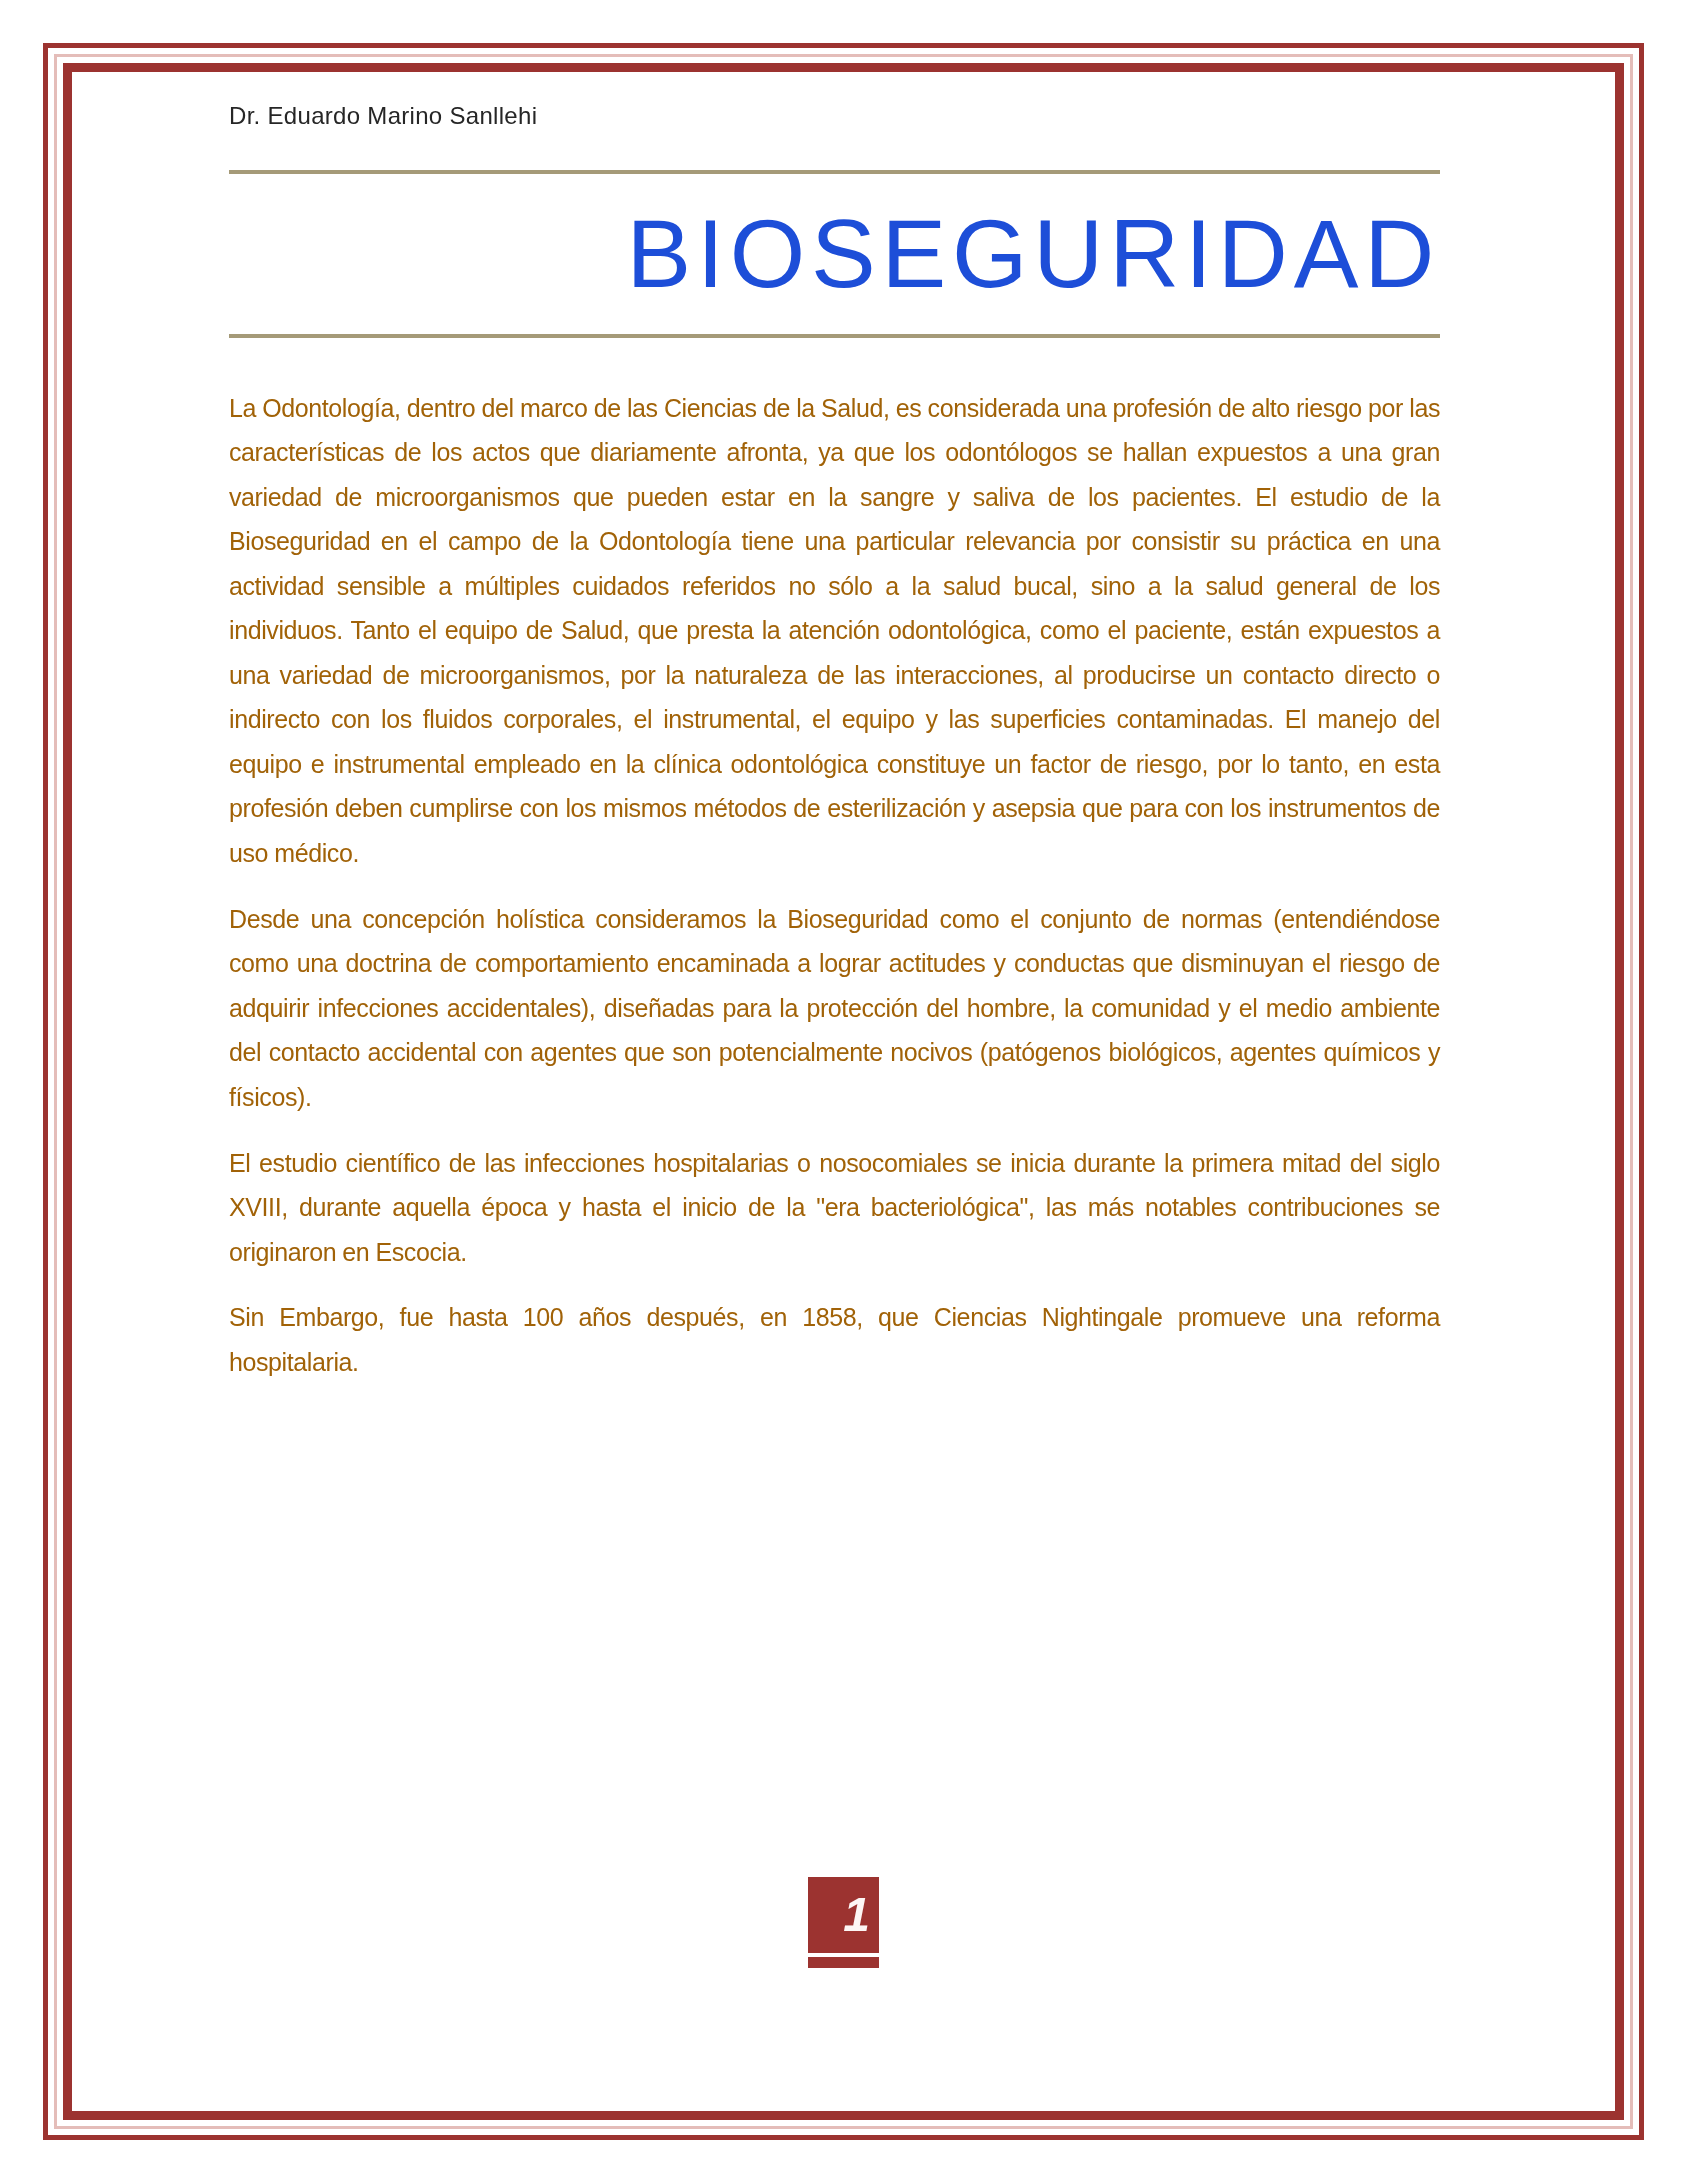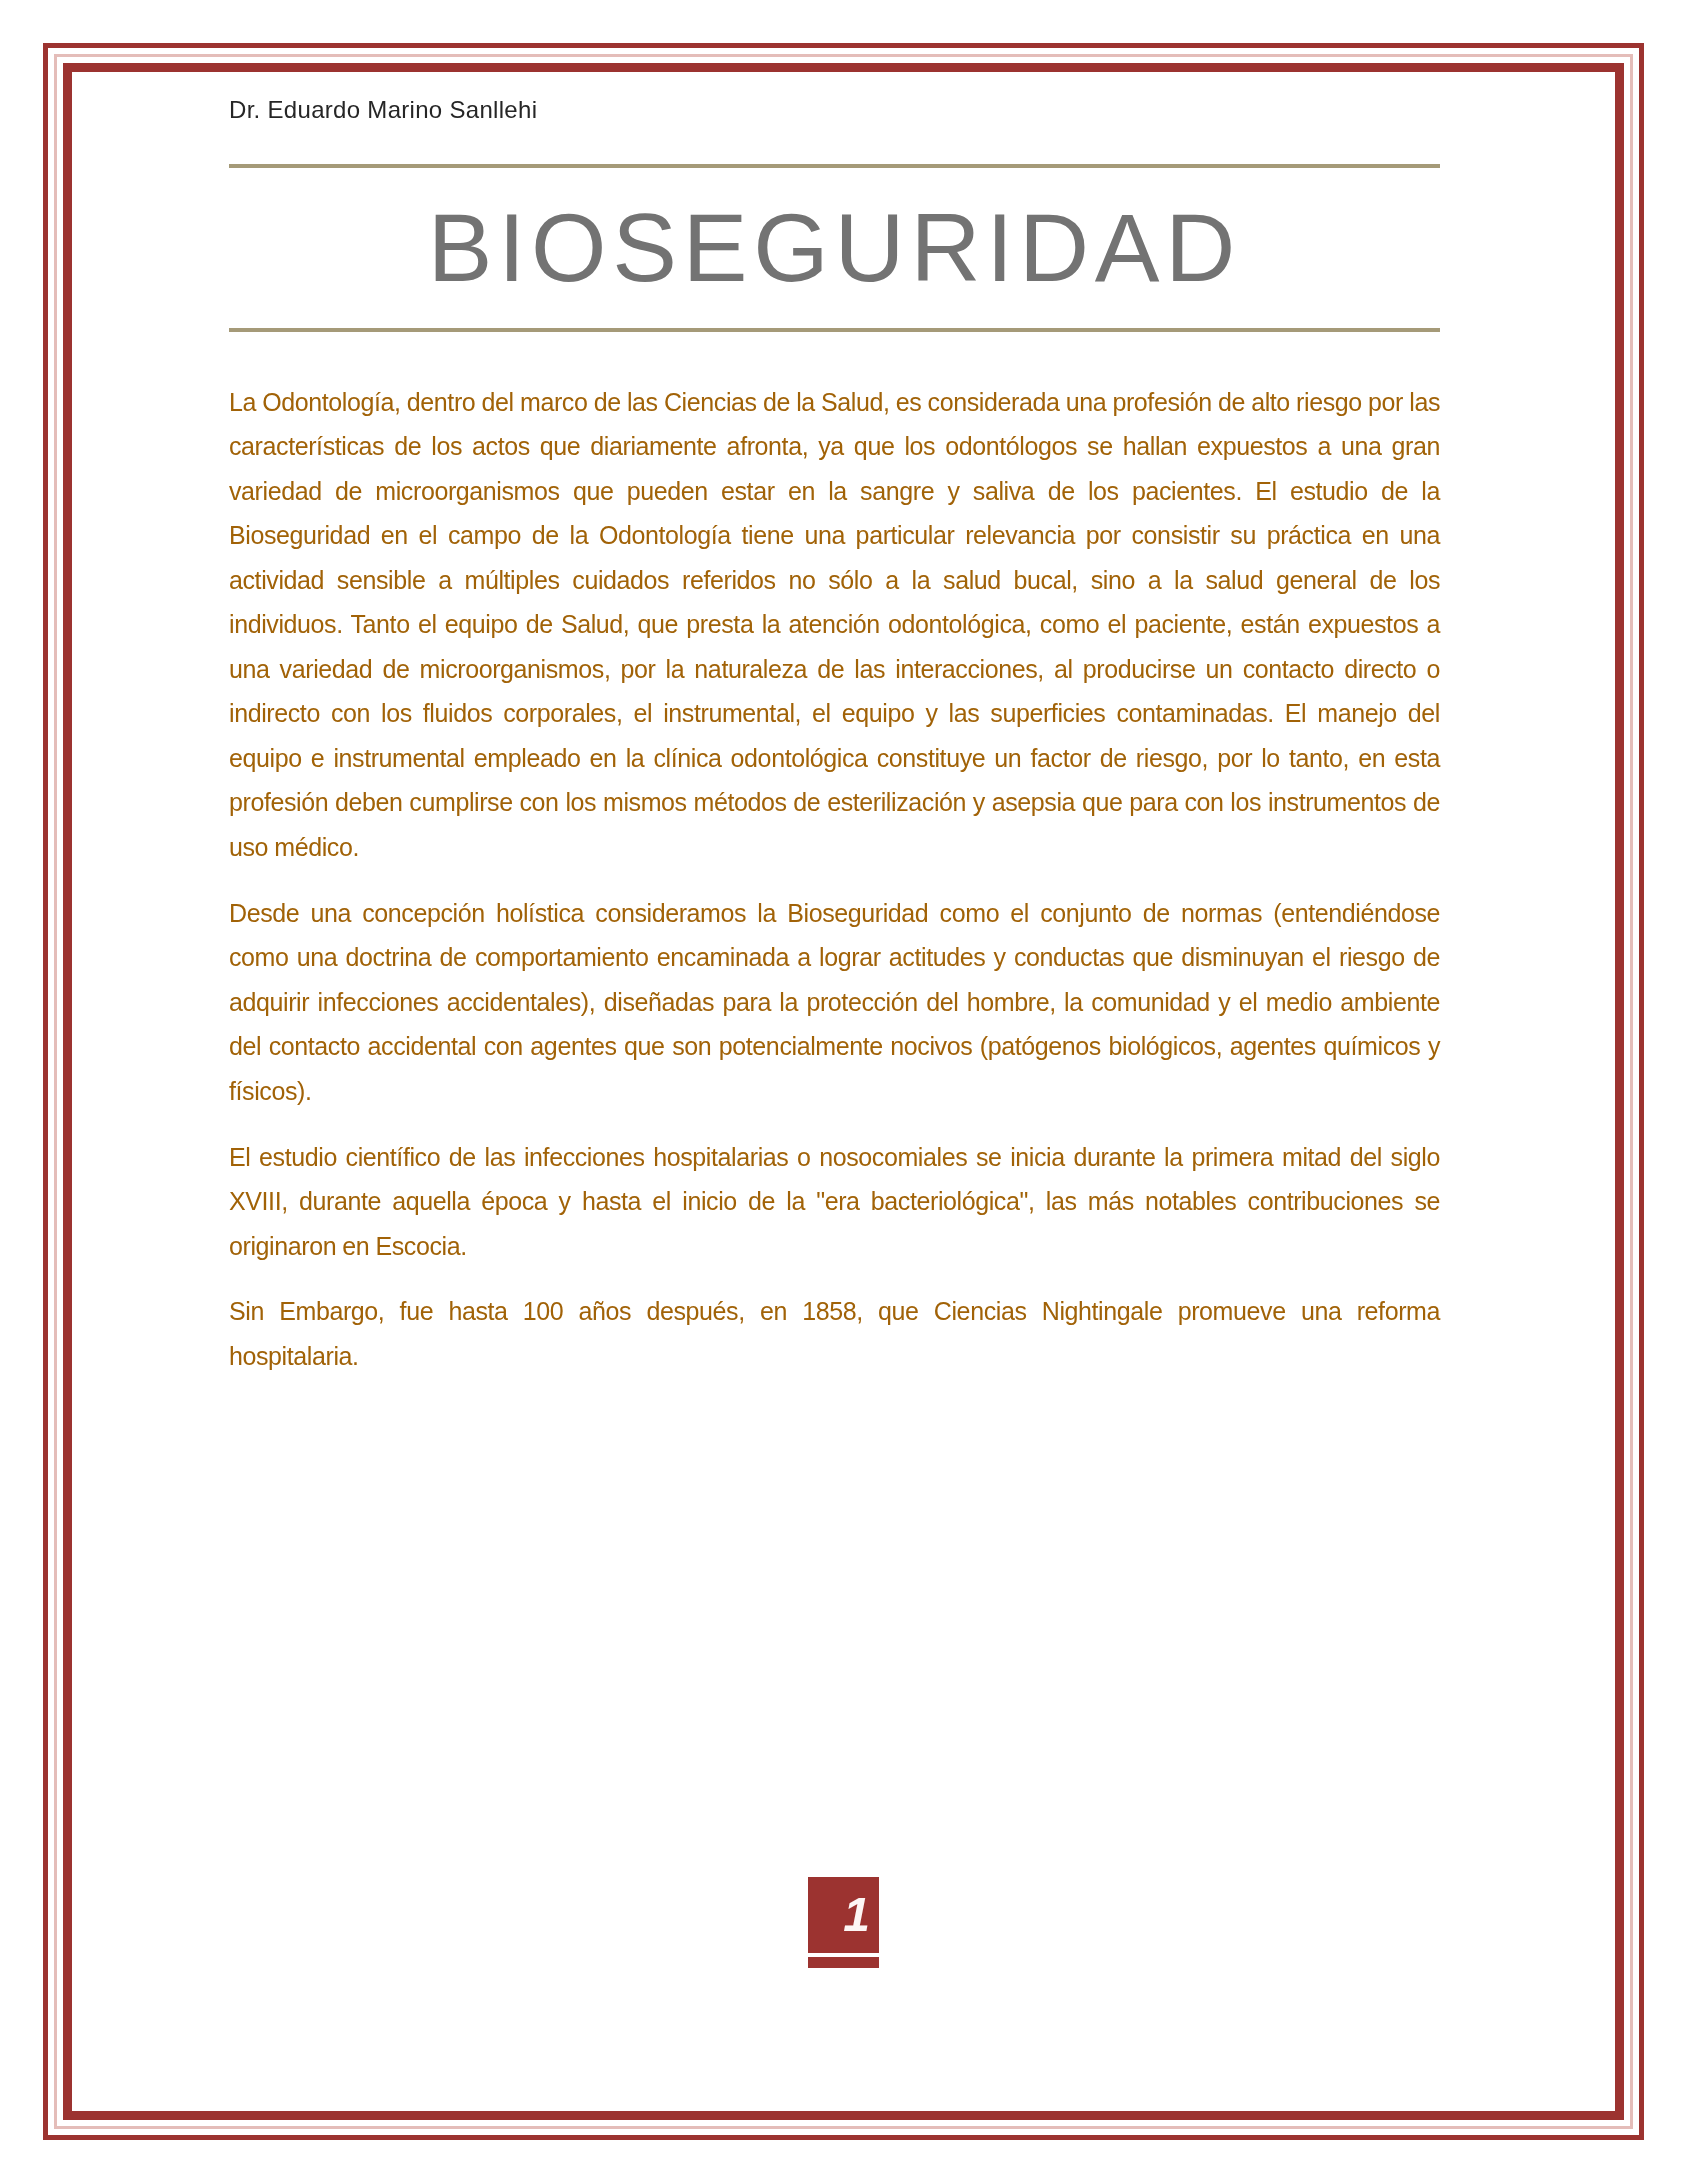--- a/index.html
+++ b/index.html
@@ -46,21 +46,21 @@
     right: 63px;
     bottom: 63px;
     border: 9px solid #9C3330;
     box-sizing: border-box;
   }
 
   
   .content {
     position: absolute;
     left: 229px;
-    top: 96px;
+    top: 102px;
     width: 1211px;
   }
 
   .doc-header {
     font-size: 24px;
     color: #262626;
     letter-spacing: 0.3px;
     font-family: "Liberation Sans", sans-serif;
     margin: 0 0 40px 0;
     white-space: nowrap;
@@ -69,23 +69,23 @@
   .rule {
     height: 4.1px;
     background: #A59A78;
     width: 100%;
   }
   .rule.top { margin-bottom: 0; }
 
   .doc-title {
     font-size: 97px;
     font-weight: 300;
-    color: #737373;
+    color: #1d4ed8;
     letter-spacing: 5.8px;
-    text-align: center;
+    text-align: right;
     margin: 26px 0 25px 0;
     line-height: 1.12;
     font-family: "Liberation Sans", sans-serif;
     white-space: nowrap;
   }
 
   .body-copy {
     margin-top: 48px;
   }
 

